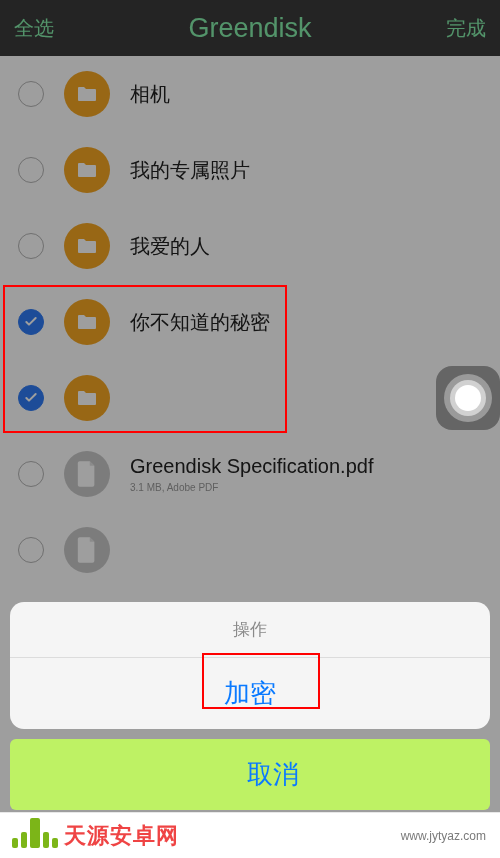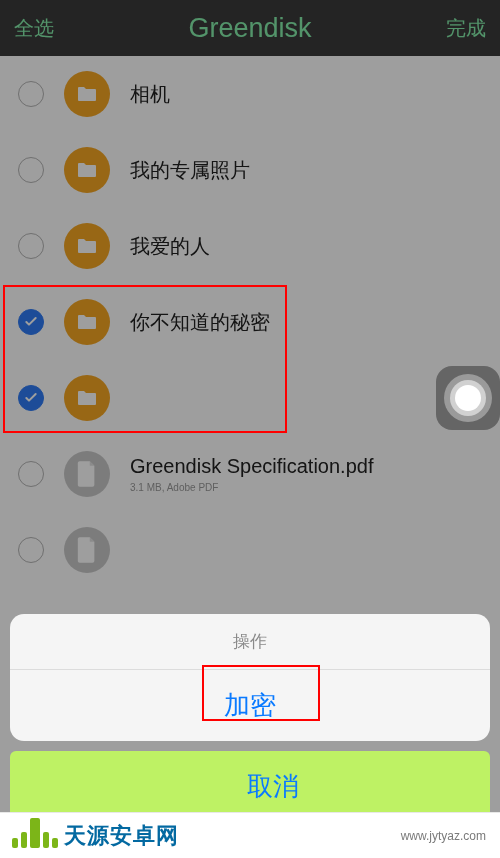--- a/index.html
+++ b/index.html
@@ -56,37 +56,37 @@
   .assistive {
     position: absolute; top: 366px; right: 0px; width: 64px; height: 64px;
     background: rgba(30,30,30,0.45); border-radius: 16px;
     display: flex; align-items: center; justify-content: center; z-index: 7;
   }
   .assistive .inner1 { width: 48px; height: 48px; border-radius: 50%; background: rgba(255,255,255,0.35); display:flex;align-items:center;justify-content:center;}
   .assistive .inner2 { width: 36px; height: 36px; border-radius: 50%; background: rgba(255,255,255,0.55); display:flex;align-items:center;justify-content:center;}
   .assistive .inner3 { width: 26px; height: 26px; border-radius: 50%; background: #fff; }
 
   
-  .sheet { position: absolute; left: 10px; right: 10px; bottom: 36px; z-index: 10; }
+  .sheet { position: absolute; left: 10px; right: 10px; bottom: 48px; z-index: 10; }
   .sheet-group { background: rgba(248,248,248,0.97); border-radius: 14px; overflow: hidden; margin-bottom: 10px; }
   .sheet-header { text-align: center; color: #8a8a8a; font-size: 17px; padding: 16px 0; border-bottom: 1px solid #dcdcdc; }
   .sheet-btn { text-align: center; color: #0a7aff; font-size: 26px; padding: 18px 0; background: transparent; width: 100%; border: none; font-family: inherit; }
   .sheet-cancel { background: #bef264; border-radius: 6px; overflow: hidden; padding-left: 46px; }
   .sheet-red { position: absolute; border: 2.5px solid #ff0000; z-index: 11; pointer-events: none;
                left: 192px; top: 51px; width: 118px; height: 56px; }
 
   
   .wm { position: absolute; left: 0; right: 0; bottom: 0; height: 46px; background: #fff;
         display: flex; align-items: center; justify-content: space-between; padding: 0 14px 0 6px;
         z-index: 20; border-top: 1px solid #e8e8e8; }
   .wm .logo { display: flex; align-items: center; gap: 6px; }
   .wm .bars { display: flex; align-items: flex-end; gap: 3px; height: 24px; padding-left:6px;}
   .wm .bars span { width: 6px; background: #7cb518; border-radius: 2px; }
   .wm .bars span.lg { width: 10px; height: 30px; background:#7cb518; border-radius:2px;}
-  .wm .name-text { font-size: 22px; font-weight: 700; color: #0369a1; letter-spacing: 1px;}
+  .wm .name-text { font-size: 22px; font-weight: 700; color: #ef4444; letter-spacing: 1px;}
   .wm .url { font-size: 12px; color: #7a7a7a; }
 </style>
 </head>
 <body>
 
 <div class="screen">
 
   <div class="navbar">
     <div class="left">全选</div>
     <div class="title">Greendisk</div>

